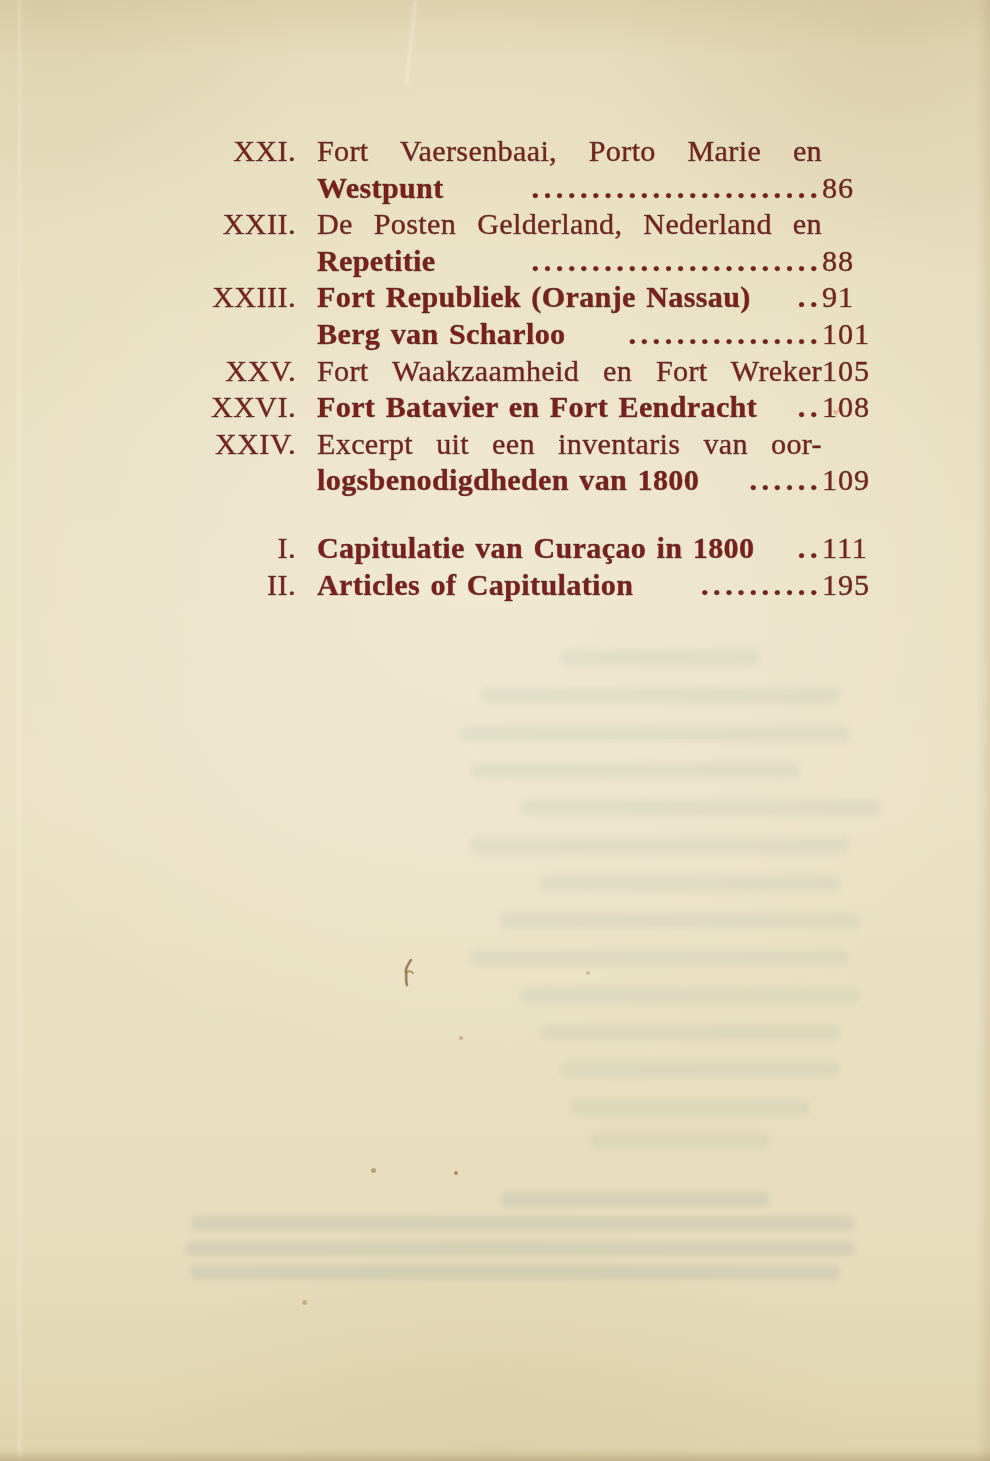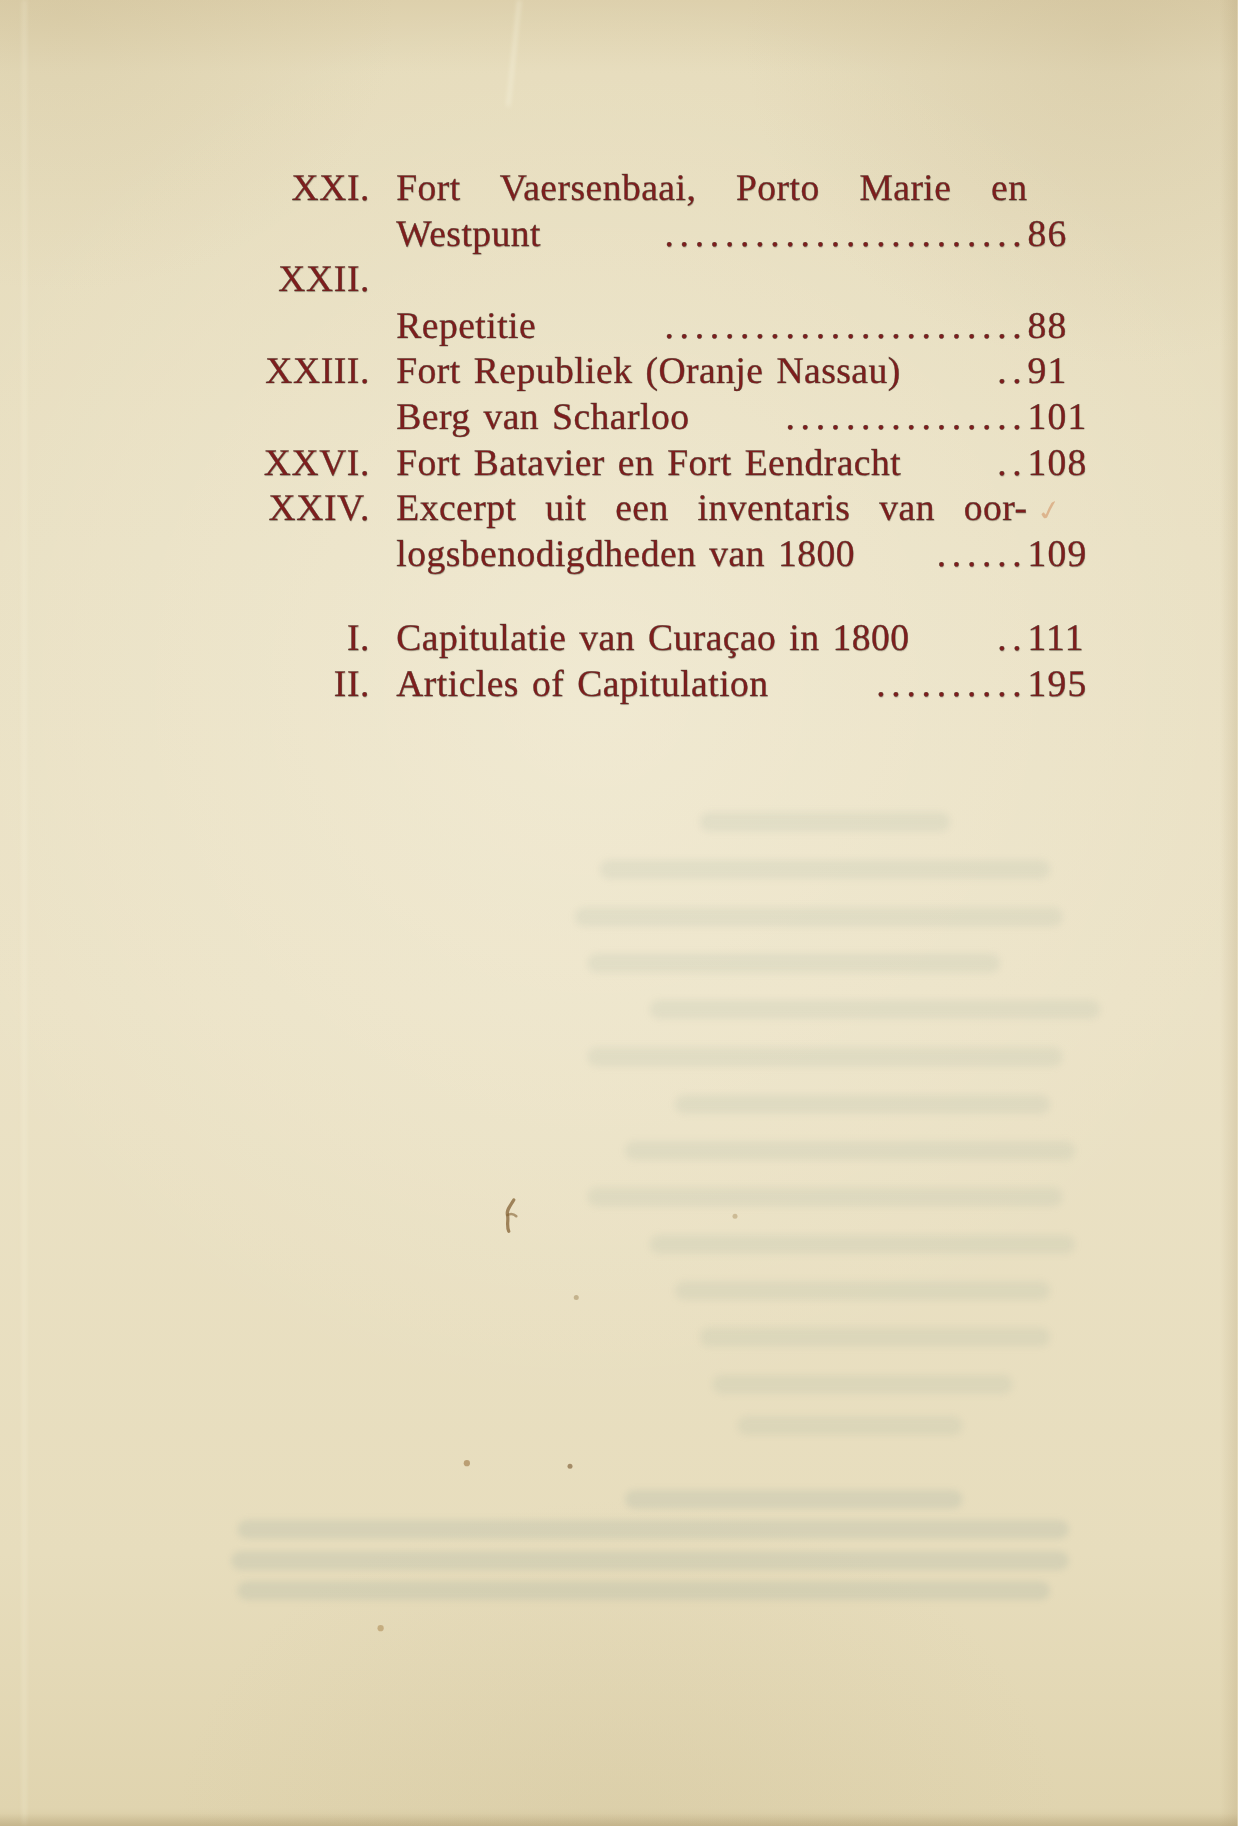--- a/index.html
+++ b/index.html
@@ -28,21 +28,21 @@
     line-height: 36.6px;
     color: #7f1d1d;
     -webkit-text-stroke: 0.35px rgba(61,55,44,0.75);
     text-shadow: 0.4px 0.4px 0.7px rgba(80,70,52,0.35);
   }
   .row { display: flex; align-items: baseline; height: 36.6px; white-space: nowrap; }
   .num  { width: 126px; flex: none; text-align: right; letter-spacing: 0.5px; }
   .body { width: 505px; flex: none; margin-left: 21px; }
   .body.j { display: block; }
   .body.j .t { display: block; width: 100%; text-align: justify; text-align-last: justify; letter-spacing: 0.4px; }
-  .body.l { display: flex; justify-content: space-between; align-items: baseline; }
+  .body.l { display: flex; justify-content: space-between; align-items: baseline; font-weight: bold; }
   .body.l .t { letter-spacing: 0.4px; word-spacing: 2.5px; }
   .dots { letter-spacing: 4.6px; white-space: nowrap; }
   .pg   { width: 81px; flex: none; letter-spacing: 1px; }
   .appendix { margin-top: 31px; }
 
   
   .bb { 
     position: absolute; height: 15px; border-radius: 8px;
     background: rgba(139,160,149,0.13);
     filter: blur(3px);
@@ -127,20 +127,23 @@
       <span class="num"></span>
       <span class="body l">
         <span class="t">Westpunt</span>
         <span class="dots">........................</span>
       </span>
       <span class="pg">86</span>
     </div>
 
     <div class="row">
       <span class="num">XXII.</span>
+      <span class="body j">
+          <span class="t">De Posten Gelderland, Nederland en</span>
+        </span>
       <span class="pg"></span>
     </div>
 
     <div class="row">
       <span class="num"></span>
       <span class="body l">
         <span class="t">Repetitie</span>
         <span class="dots">........................</span>
       </span>
       <span class="pg">88</span>
@@ -158,20 +161,27 @@
 
     <div class="row">
       <span class="num"></span>
       <span class="body l">
         <span class="t">Berg van Scharloo</span>
         <span class="dots">................</span>
       </span>
       <span class="pg">101</span>
     </div>
 
+    <div class="row">
+      <span class="num">XXV.</span>
+      <span class="body j">
+          <span class="t">Fort Waakzaamheid en Fort Wreker</span>
+        </span>
+      <span class="pg">105</span>
+    </div>
 
     <div class="row">
       <span class="num">XXVI.</span>
       <span class="body l">
         <span class="t">Fort Batavier en Fort Eendracht</span>
         <span class="dots">..</span>
       </span>
       <span class="pg">108</span>
     </div>
 

